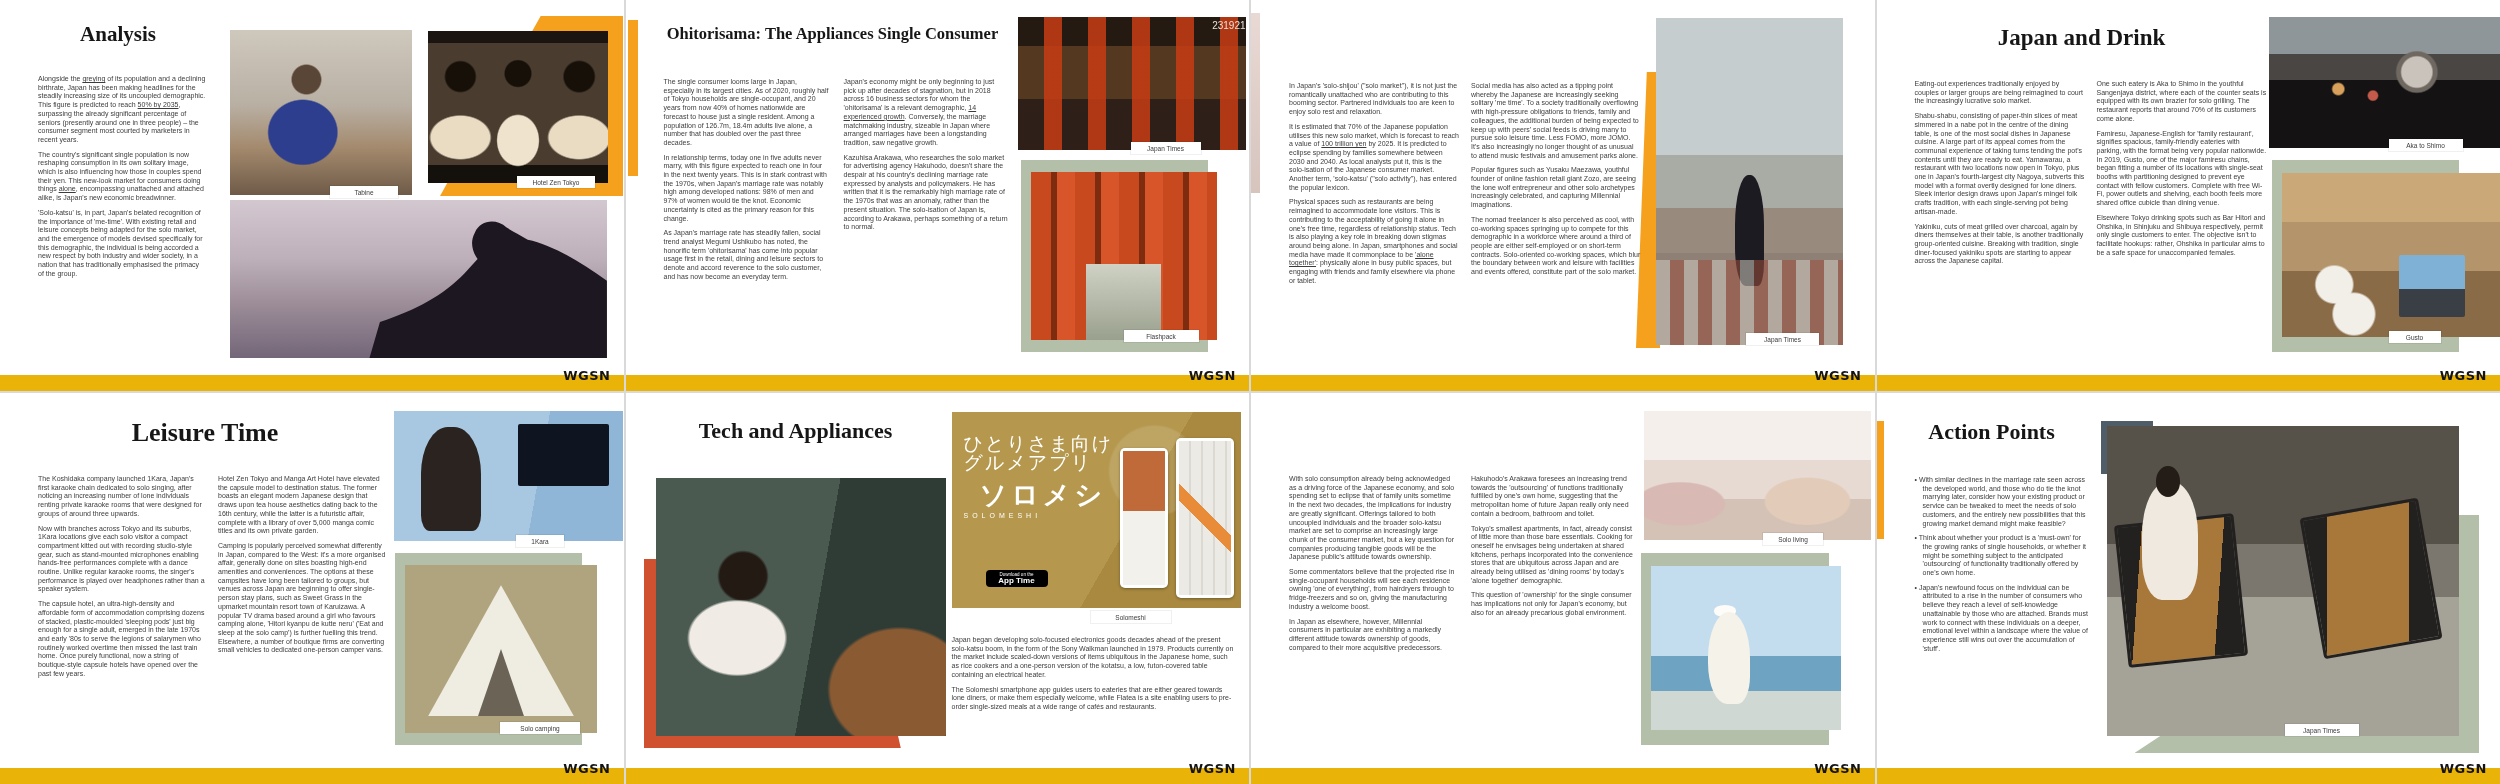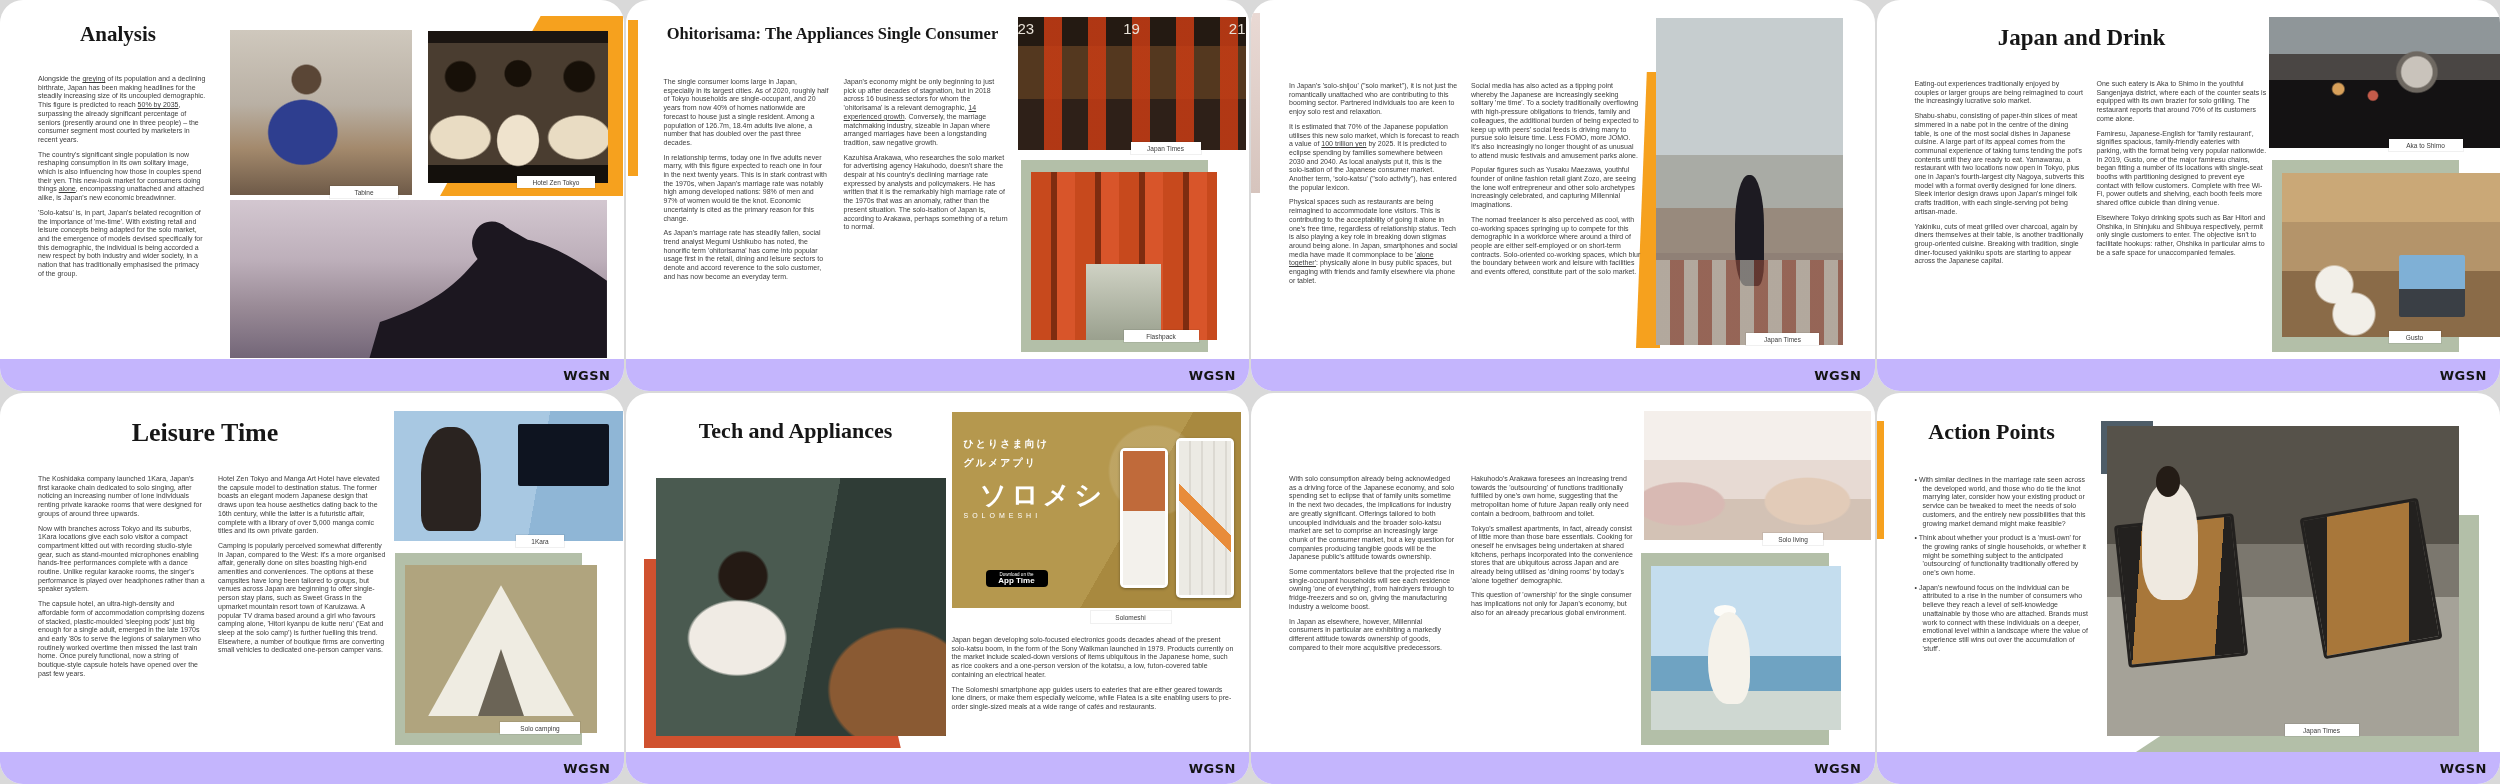--- a/index.html
+++ b/index.html
@@ -1,21 +1,21 @@
 <!DOCTYPE html>
 <html><head>
 <meta charset="utf-8">
 <style>
   * { margin:0; padding:0; box-sizing:border-box; }
   html,body { background:#cfcfcf; }
   .board { width:2500px; height:784px; display:grid;
            grid-template-columns:repeat(4,1fr); grid-template-rows:repeat(2,1fr);
            gap:2px; background:#d9d9d9; font-family:"Liberation Sans",sans-serif; }
-  .slide { position:relative; background:#fff; overflow:hidden;border-radius:23px; }
-  .foot { position:absolute; left:0; right:0; bottom:0; height:32px; background:#c4b5fd; z-index:4; }
+  .slide { position:relative; background:#fff; overflow:hidden; }
+  .foot { position:absolute; left:0; right:0; bottom:0; height:16px; background:#eab308; z-index:4; }
   .wgsn { position:absolute; right:13px; bottom:8px; font-family:"DejaVu Sans","Liberation Sans",sans-serif;
           font-weight:800; font-size:13px; letter-spacing:.5px; color:#141414; }
   .title { position:absolute; text-align:center; z-index:2;
            font-family:"Liberation Serif","DejaVu Serif",serif; font-weight:700;
            color:#161616; line-height:1.15; }
   .col { position:absolute; width:168px; font-size:7px; line-height:8.7px;
          color:#3c3c3c; z-index:2; }
   .col p { margin:0 0 6px; }
   .col p.bullet { padding-left:8px; text-indent:-8px; }
   .col p.bullet::before { content:"•  "; }
@@ -42,21 +42,21 @@
       radial-gradient(ellipse at 18% 70%, #e9dcc3 0 14%, transparent 15%),
       radial-gradient(ellipse at 50% 72%, #efe3cd 0 16%, transparent 17%),
       radial-gradient(ellipse at 84% 70%, #e9dcc3 0 14%, transparent 15%),
       linear-gradient(180deg,#1b1511 0 8%, #4a3d30 8% 88%, #14100c 88% 100%); }
   .ph-sil { background:linear-gradient(180deg,#d3c7d0 0%,#bdafba 38%,#998a96 68%,#736678 100%); }
   .ph-sil svg { position:absolute; right:0; bottom:0; width:70%; height:92%; }
   .ph-booths { background:
       repeating-linear-gradient(90deg, transparent 0 26px, rgba(200,60,20,.85) 26px 44px),
       linear-gradient(180deg,#241a12 0 22%, #54381f 22% 62%, #2e2018 62% 100%); }
   .booth-nums { position:absolute; top:3px; left:0; right:0; display:flex;
-      justify-content:space-between; color:#e8e2d8; font-size:15px; z-index:2; }
+      justify-content:flex-end; color:#e8e2d8; font-size:10px; z-index:2; }
   .ph-torii { background:
       repeating-linear-gradient(90deg, #c7491d 0 20px, #7e2c10 20px 26px, #d8552a 26px 44px),
       linear-gradient(180deg,#b8431c 0 100%); }
   .ph-torii::after { content:""; position:absolute; left:30%; right:30%; top:55%; bottom:0;
       background:linear-gradient(180deg,#cfd2c4,#9aa08e); }
   .ph-street { background:
       linear-gradient(180deg,#c6cdcf 0 42%, #a9aba5 42% 58%, #988a7d 58% 72%, #8f8076 72% 100%); }
   .ph-street .fig { position:absolute; left:42%; top:48%; width:16%; height:34%;
       background:#1d1b22; border-radius:45% 45% 20% 35%; }
   .ph-street::after { content:""; position:absolute; left:0; right:0; bottom:0; height:26%;
@@ -84,21 +84,21 @@
       background:#6b6456; clip-path:polygon(50% 0,100% 100%,0 100%); }
   .ph-woman-phone { background:
       radial-gradient(ellipse at 84% 82%, #8a5a33 0 20%, transparent 21%),
       radial-gradient(ellipse at 28% 62%, #f0ebe4 0 16%, transparent 17%),
       radial-gradient(circle at 30% 38%, #241a14 0 9%, transparent 10%),
       linear-gradient(100deg,#4a5a50 0 55%, #2f3c36 55% 100%); }
   .ph-banner { background:
       radial-gradient(circle at 70% 30%, rgba(255,255,255,.12) 0 18%, transparent 19%),
       linear-gradient(120deg,#b5984e 0 60%, #a8893f 60% 100%); }
   .bn-txt { position:absolute; left:12px; top:22px; color:#fff; z-index:2; }
-  .bn-l1,.bn-l2 { font-size:10px; font-weight:700; letter-spacing:2px; line-height:19px; }
+  .bn-l1,.bn-l2 { font-size:19px; font-weight:400; letter-spacing:2px; line-height:19px; }
   .bn-logo { font-size:27px; font-weight:800; letter-spacing:4px; margin-top:8px; line-height:30px;margin-left:16px; }
   .bn-latin { font-size:7px; letter-spacing:4px; margin-top:2px; }
   .badge { position:absolute; left:34px; top:158px; width:62px; height:17px; background:#000;
       color:#fff; border-radius:4px; z-index:2; text-align:center; padding-top:2px; }
   .badge .sm { font-size:4.5px; line-height:5px; display:block; }
   .badge .bg { font-size:8px; font-weight:700; line-height:8px; display:block; }
   .phone { position:absolute; background:#fff; border-radius:5px; z-index:1;
       box-shadow:0 1px 3px rgba(0,0,0,.35); }
   .phone .scr-map { position:absolute; inset:3px;
       background:

